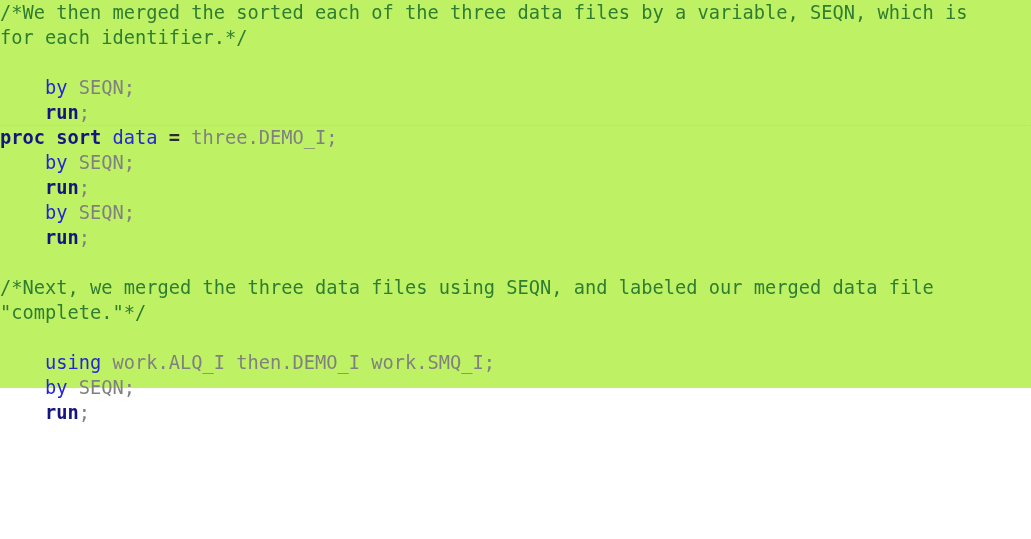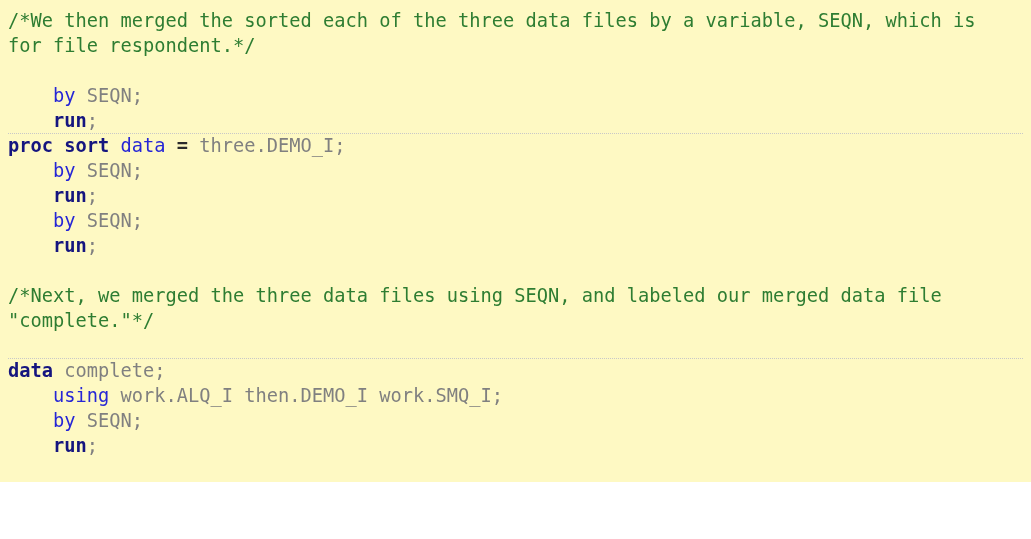--- a/index.html
+++ b/index.html
@@ -9,23 +9,23 @@
   }
   body {
     width: 1031px;
     height: 539px;
     overflow: hidden;
     font-family: "DejaVu Sans Mono", "Liberation Mono", monospace;
   }
   #code-view {
     position: relative;
     width: 1031px;
-    height: 482px;
-    background: #fef9c3;
-    padding: 8px;
+    height: 388px;
+    background: #bef264;
+    padding: 0;
     box-sizing: border-box;
   }
   .code-line {
     height: 25px;
     line-height: 25px;
     font-size: 18.7px;
     letter-spacing: 0px;
     white-space: pre;
     color: #808080;
     position: relative;
@@ -43,31 +43,30 @@
   .tok-kw2     { color: #2626d6; font-weight: normal; }
   .tok-plain   { color: #808080; }
   .tok-op      { color: #2b2b2b; font-weight: bold; }
 </style>
 </head>
 <body>
 
 <div id="code-view">
   <div id="code-lines">
       <div class="code-line"><span class="tok-comment">/*We then merged the sorted each of the three data files by a variable, SEQN, which is</span></div>
-      <div class="code-line"><span class="tok-comment">for file respondent.*/</span></div>
+      <div class="code-line"><span class="tok-comment">for each identifier.*/</span></div>
       <div class="code-line blank"><span class="tok-plain"> </span></div>
       <div class="code-line"><span class="tok-plain">    </span><span class="tok-kw2">by</span><span class="tok-plain"> SEQN;</span></div>
       <div class="code-line"><span class="tok-plain">    </span><span class="tok-keyword">run</span><span class="tok-plain">;</span></div>
       <div class="code-line sep"><span class="tok-keyword">proc sort </span><span class="tok-kw2">data</span><span class="tok-plain"> </span><span class="tok-op">=</span><span class="tok-plain"> three.DEMO_I;</span></div>
       <div class="code-line"><span class="tok-plain">    </span><span class="tok-kw2">by</span><span class="tok-plain"> SEQN;</span></div>
       <div class="code-line"><span class="tok-plain">    </span><span class="tok-keyword">run</span><span class="tok-plain">;</span></div>
       <div class="code-line"><span class="tok-plain">    </span><span class="tok-kw2">by</span><span class="tok-plain"> SEQN;</span></div>
       <div class="code-line"><span class="tok-plain">    </span><span class="tok-keyword">run</span><span class="tok-plain">;</span></div>
       <div class="code-line blank"><span class="tok-plain"> </span></div>
       <div class="code-line"><span class="tok-comment">/*Next, we merged the three data files using SEQN, and labeled our merged data file</span></div>
       <div class="code-line"><span class="tok-comment">"complete."*/</span></div>
       <div class="code-line blank"><span class="tok-plain"> </span></div>
-      <div class="code-line sep"><span class="tok-keyword">data</span><span class="tok-plain"> complete;</span></div>
       <div class="code-line"><span class="tok-plain">    </span><span class="tok-kw2">using</span><span class="tok-plain"> work.ALQ_I then.DEMO_I work.SMQ_I;</span></div>
       <div class="code-line"><span class="tok-plain">    </span><span class="tok-kw2">by</span><span class="tok-plain"> SEQN;</span></div>
       <div class="code-line"><span class="tok-plain">    </span><span class="tok-keyword">run</span><span class="tok-plain">;</span></div>
     </div>
 </div>
 
 </body></html>

